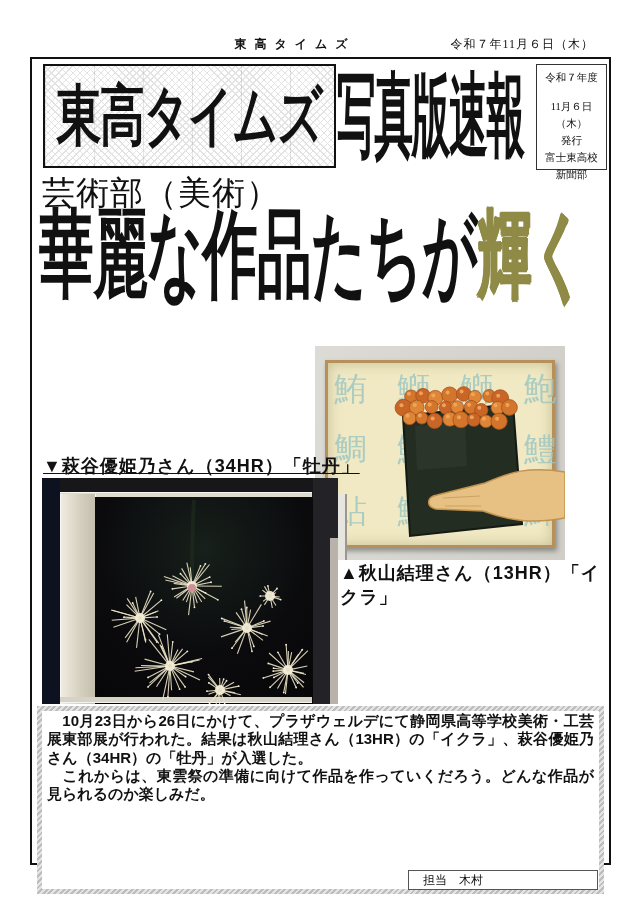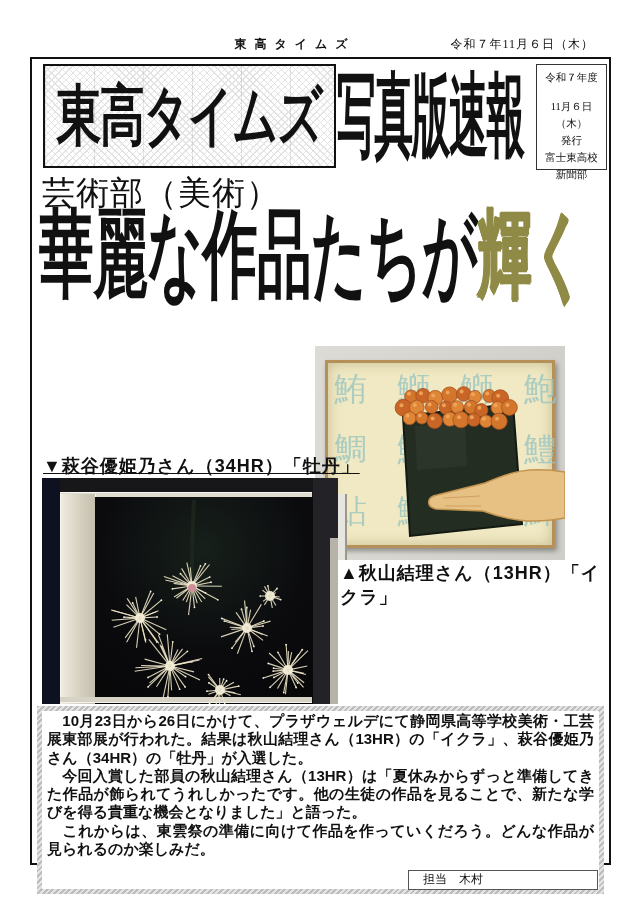--- a/index.html
+++ b/index.html
@@ -81,21 +81,21 @@
   
   .article-wrap{left:5px;top:647px;width:567px;height:188px;box-sizing:border-box;
     background:repeating-linear-gradient(135deg,#bdbdbd 0 2px,#e4e4e4 2px 4px);}
   .article-inner{position:absolute;left:5px;top:5px;right:5px;bottom:5px;background:#fff;
     padding:1px 5px;box-sizing:border-box;}
   .article-inner p{margin:0;font-size:15px;line-height:18.3px;font-weight:bold;
     text-align:justify;letter-spacing:0px;}
 
   
   .credit-box{left:408px;top:870px;width:190px;height:20px;border:1.5px solid #555;
-    font-family:Liberation Mono, monospace;font-size:12px;
+    font-family:Liberation Sans, sans-serif;font-size:12px;
     line-height:19px;padding-left:14px;box-sizing:border-box;}
 </style>
 </head>
 <body>
 
 <div class="abs run-title">東高タイムズ</div>
 <div class="abs run-date">令和７年11月６日（木）</div>
 
 <div class="abs frame">
 
@@ -416,19 +416,18 @@
         <circle cx="234.9998644461234" cy="110.5211825092582" r="0.9" fill="#f4eeda"></circle>
         <line x1="229.73837717242725" y1="117.01103852128415" x2="233.91576764006584" y2="114.63452419540802" stroke="#ece4c6" stroke-width="1.1" opacity="0.9"></line>
         <circle cx="228" cy="118" r="5" fill="#f2ecd6" opacity="0.95"></circle>
         <circle cx="150" cy="110" r="4" fill="#d09098"></circle>
       </svg>
   </div>
 
   <div class="abs article-wrap">
     <div class="article-inner">
       <p>　10月23日から26日にかけて、プラザウェルデにて静岡県高等学校美術・工芸展東部展が行われた。結果は秋山結理さん（13HR）の「イクラ」、萩谷優姫乃さん（34HR）の「牡丹」が入選した。</p>
-      <p>　今回入賞した部員の秋山結理さん（13HR）は「夏休みからずっと準備してきた作品が飾られてうれしかったです。他の生徒の作品を見ることで、新たな学びを得る貴重な機会となりました」と語った。</p>
       <p>　これからは、東雲祭の準備に向けて作品を作っていくだろう。どんな作品が見られるのか楽しみだ。</p>
     </div>
   </div>
 </div>
 
 <div class="abs credit-box">担当　木村</div>
 
 </body></html>

